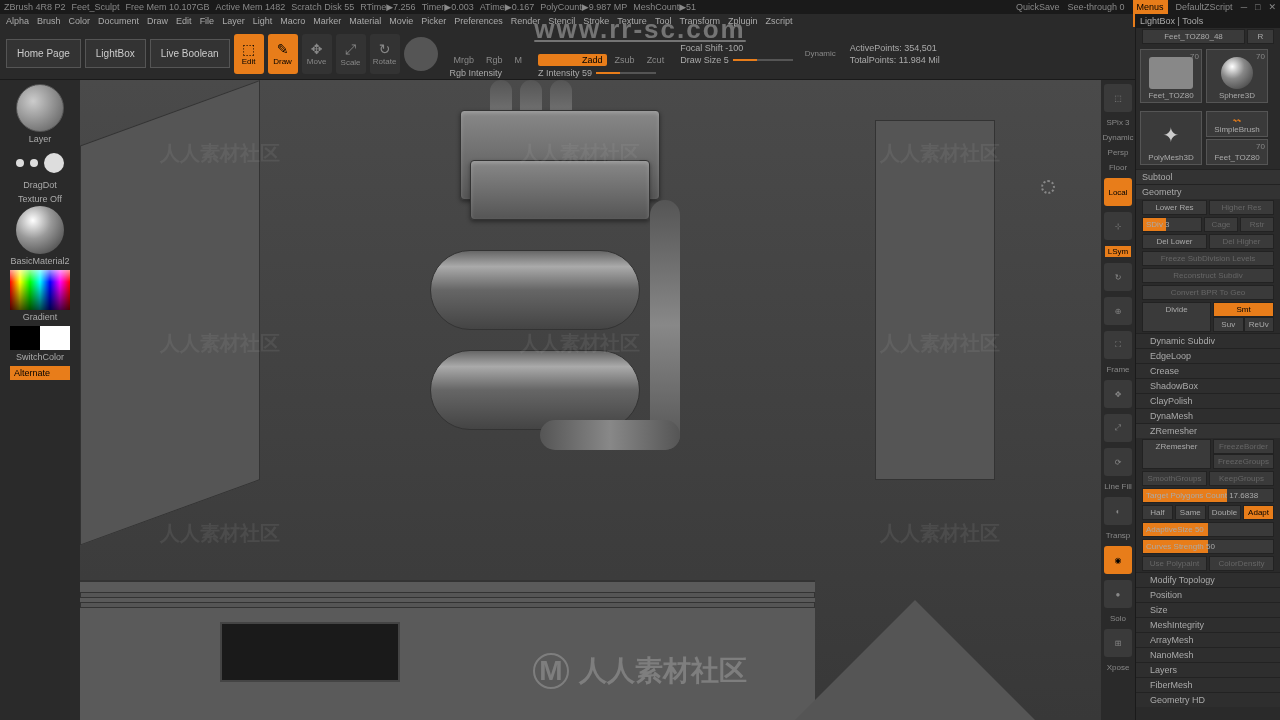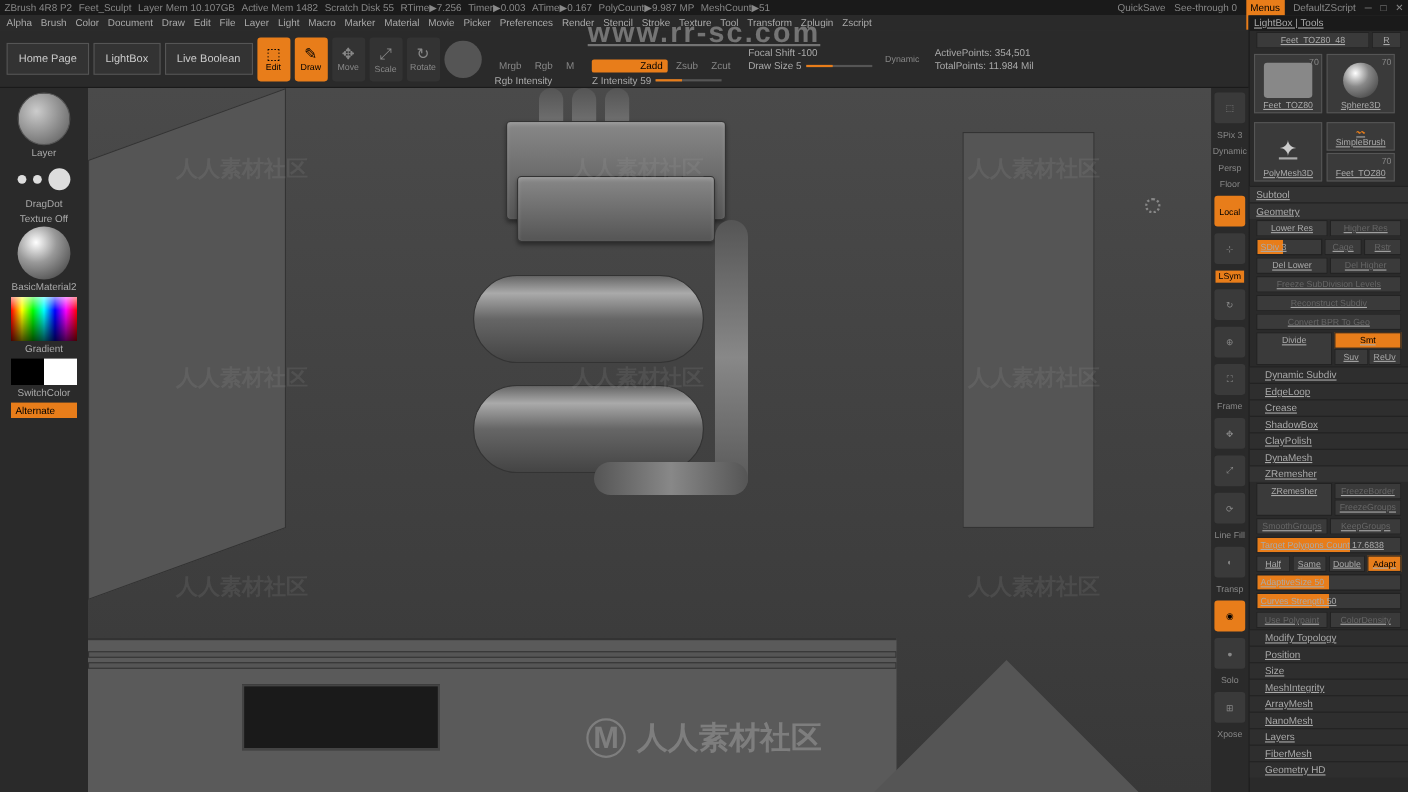--- a/index.html
+++ b/index.html
@@ -56,21 +56,21 @@
 .color-swatches div { width: 30px; height: 24px; }
 .sw-black { background: #000; }
 .sw-white { background: #fff; }
 .alt-btn { background: #e87d1a; color: #000; padding: 2px 4px; width: 60px; text-align: left; font-size: 9px; }
 
 .right-viewport-tools { position: absolute; top: 80px; right: 145px; width: 34px; bottom: 0; background: #2a2a2a; display: flex; flex-direction: column; align-items: center; padding: 4px 2px; gap: 6px; font-size: 8px; color: #888; }
 .vp-tool { width: 28px; height: 28px; background: #3a3a3a; border-radius: 3px; display: flex; flex-direction: column; align-items: center; justify-content: center; font-size: 8px; }
 .vp-tool.orange { background: #e87d1a; color: #000; }
 .vp-label { font-size: 8px; color: #888; text-align: center; }
 
-.right-panel { position: absolute; top: 14px; right: 0; width: 145px; bottom: 0; background: #2a2a2a; display: flex; flex-direction: column; font-size: 9px; color: #aaa; border-left: 1px solid #1a1a1a; text-decoration: underline; }
+.right-panel { position: absolute; top: 14px; right: 0; width: 145px; bottom: 0; background: #2a2a2a; display: flex; flex-direction: column; font-size: 9px; color: #aaa; border-left: 1px solid #1a1a1a; }
 .rp-header { padding: 2px 4px; background: #1a1a1a; font-size: 9px; }
 .rp-tool-row { display: flex; padding: 4px; gap: 4px; }
 .rp-tool { width: 62px; height: 54px; background: #3a3a3a; border: 1px solid #555; display: flex; flex-direction: column; align-items: center; justify-content: flex-end; font-size: 8px; padding: 2px; position: relative; }
 .rp-tool .thumb { width: 44px; height: 32px; background: #888; border-radius: 3px; margin-bottom: 2px; }
 .rp-tool .thumb.sphere { border-radius: 50%; width: 32px; height: 32px; background: radial-gradient(circle at 35% 30%, #fff, #888 40%, #333); }
 .rp-tool .thumb.star { background: none; display: flex; align-items: center; justify-content: center; font-size: 20px; color: #ccc; }
 .rp-tool .cnt { position: absolute; top: 2px; right: 2px; font-size: 8px; color: #888; }
 .rp-section { padding: 2px 6px; background: #333; border-top: 1px solid #222; cursor: pointer; }
 .rp-section.sub { padding-left: 14px; background: #2e2e2e; }
 .rp-row { display: flex; padding: 1px 6px; gap: 2px; }
@@ -83,21 +83,21 @@
 .wm-logo { width: 36px; height: 36px; border-radius: 50%; border: 2px solid rgba(180,180,180,0.4); display: flex; align-items: center; justify-content: center; }
 .wm-repeat { position: absolute; font-size: 20px; color: rgba(180,180,180,0.12); font-weight: bold; pointer-events: none; }
 </style>
 </head>
 <body>
 
 <div class="titlebar">
   <div class="title">
     <span>ZBrush 4R8 P2</span>
     <span>Feet_Sculpt</span>
-    <span class="st">Layer Mem 10.107GB</span>
+    <span class="st">Free Mem 10.107GB</span>
     <span class="st">Active Mem 1482</span>
     <span class="st">Scratch Disk 55</span>
     <span class="st">RTime▶7.256</span>
     <span class="st">Timer▶0.003</span>
     <span class="st">ATime▶0.167</span>
     <span class="st">PolyCount▶9.987 MP</span>
     <span class="st">MeshCount▶51</span>
   </div>
   <div class="right">
     <span>QuickSave</span>

